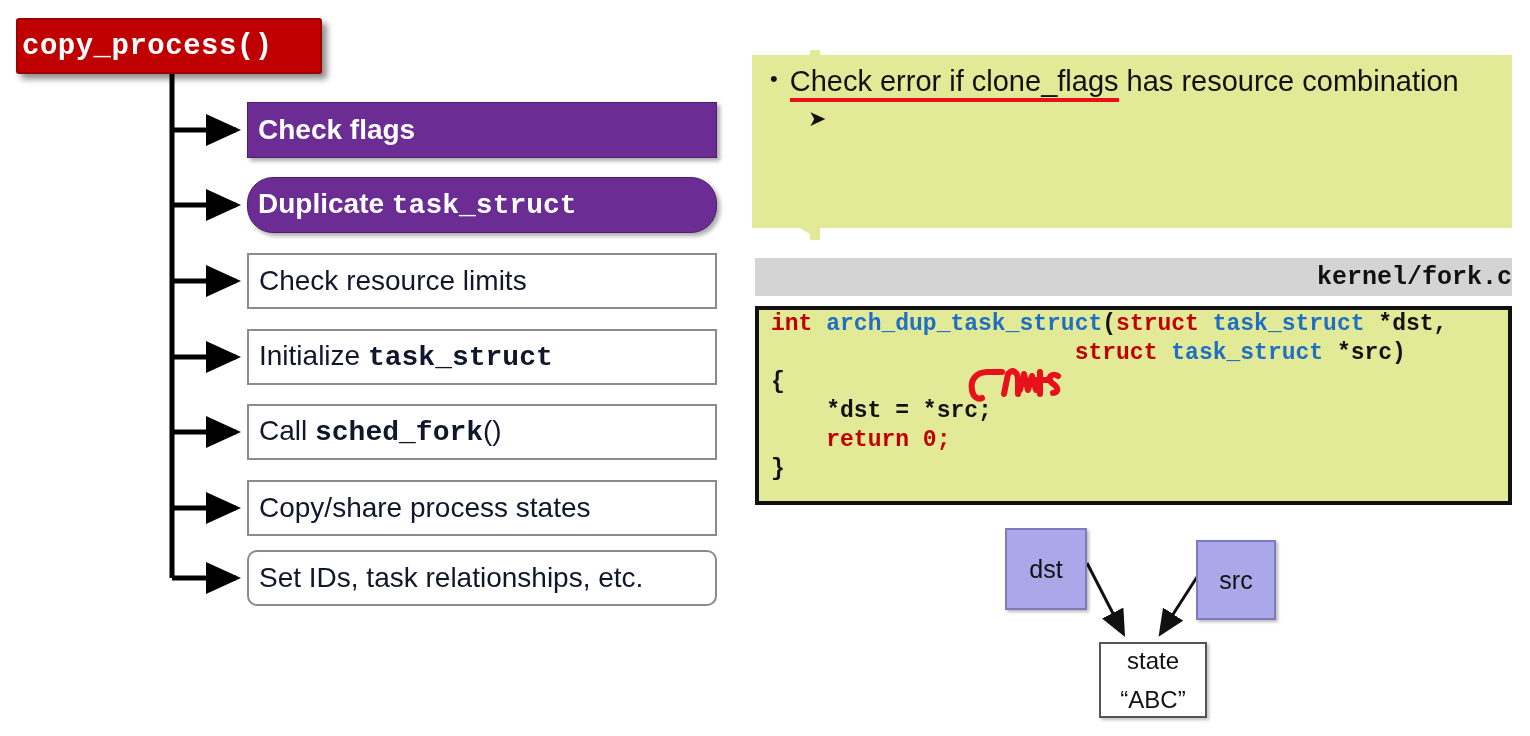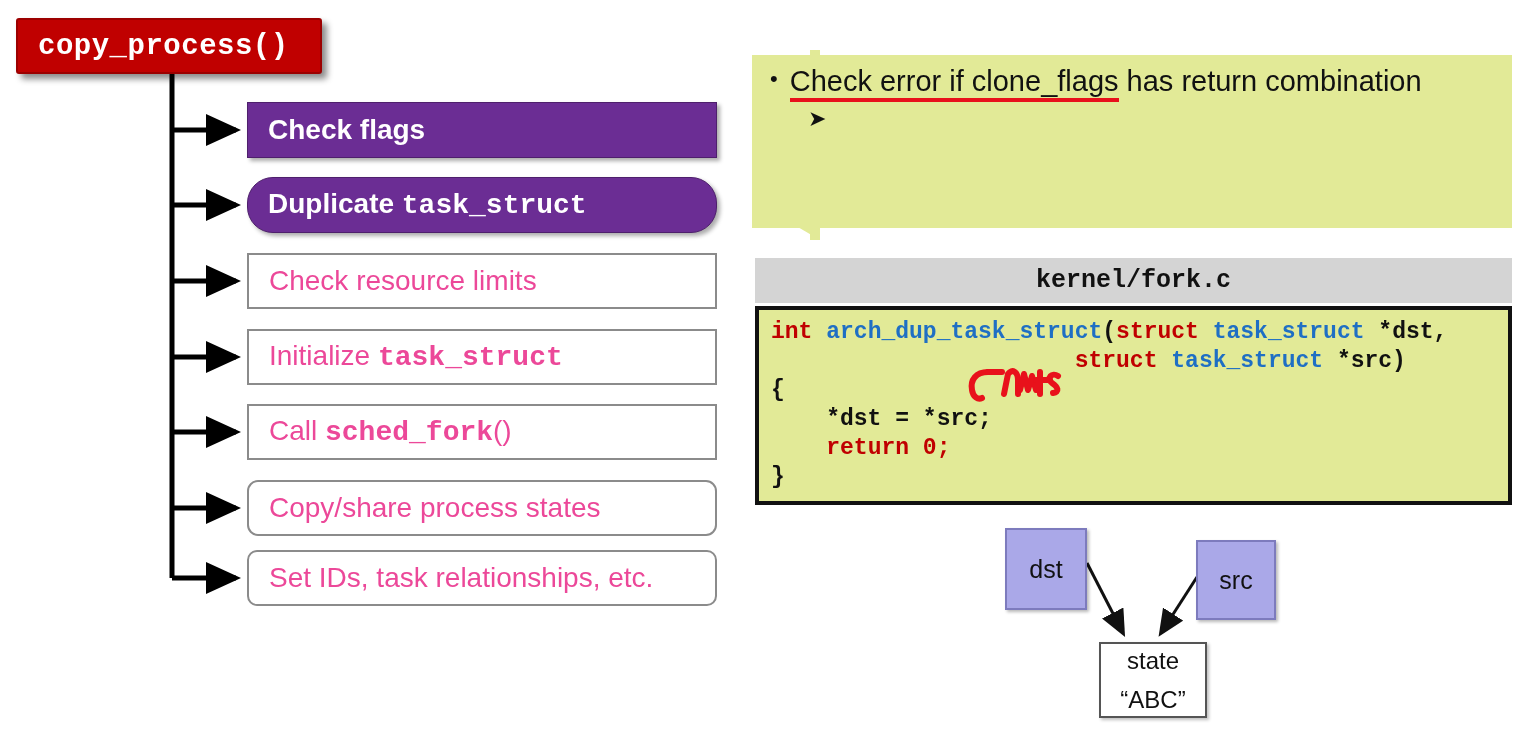--- a/index.html
+++ b/index.html
@@ -37,45 +37,45 @@
     display: flex;
     align-items: center;
     box-sizing: border-box;
   }
   .title-box .label {
     color: #ffffff;
     font-family: "Liberation Mono", "DejaVu Sans Mono", monospace;
     font-weight: bold;
     font-size: 29px;
     letter-spacing: 0.5px;
-    padding-left: 20px;
+    padding-left: 4px;
     white-space: nowrap;
   }
 
   .step-box {
     position: absolute;
     left: 247px;
     width: 470px;
     height: 56px;
     box-sizing: border-box;
     display: flex;
     align-items: center;
-    padding-left: 20px;
+    padding-left: 10px;
     white-space: nowrap;
   }
   .step-box.purple {
     background: #6B2D94;
     border: 1px solid #4e1f6c;
     box-shadow: 3px 3px 4px rgba(0,0,0,0.33);
     color: #ffffff;
   }
   .step-box.plain {
     background: #ffffff;
     border: 2px solid #8b8b8b;
-    color: #ec4899;
+    color: #0f172a;
   }
   .step-box .txt {
     font-size: 28px;
     line-height: 1;
   }
   .step-box.purple .txt { font-weight: bold; }
   .mono {
     font-family: "Liberation Mono", "DejaVu Sans Mono", monospace;
     font-weight: bold;
   }
@@ -129,43 +129,43 @@
     border-bottom: 4px solid #E8111B;
     padding-bottom: 1px;
   }
 
   
   .code-header {
     position: absolute;
     left: 755px;
     top: 258px;
     width: 757px;
-    height: 45px;
+    height: 38px;
     background: #D4D4D4;
     display: flex;
     align-items: center;
-    justify-content: center;
+    justify-content: flex-end;
     box-sizing: border-box;
   }
   .code-header .fname {
     font-family: "Liberation Mono", "DejaVu Sans Mono", monospace;
     font-weight: bold;
     font-size: 25px;
     color: #111;
   }
   .code-body {
     position: absolute;
     left: 755px;
     top: 306px;
     width: 757px;
     height: 199px;
     background: #E2EA97;
     border: 4px solid #111111;
     box-sizing: border-box;
-    padding: 8px 0 0 12px;
+    padding: 0 0 0 12px;
     font-family: "Liberation Mono", "DejaVu Sans Mono", monospace;
     font-weight: bold;
     font-size: 23px;
     line-height: 29px;
     white-space: pre;
     color: #111111;
   }
   .kw  { color: #C00000; }
   .id  { color: #1F6FC4; }
   .pl  { color: #111111; }
@@ -252,39 +252,39 @@
       </div>
       <div class="step-box plain" style="top: 253px;">
         <span class="txt"><span>Check resource limits</span></span>
       </div>
       <div class="step-box plain" style="top: 329px; text-align: right;">
         <span class="txt"><span>Initialize </span><span class="mono">task_struct</span></span>
       </div>
       <div class="step-box plain" style="top: 404px;">
         <span class="txt"><span>Call </span><span class="mono">sched_fork</span><span>()</span></span>
       </div>
-      <div class="step-box plain" style="top: 480px; border-radius: 11px;">
+      <div class="step-box plain" style="top: 480px;">
         <span class="txt"><span>Copy/share process states</span></span>
       </div>
       <div class="step-box plain" style="top: 550px; border-radius: 10px;">
         <span class="txt"><span>Set IDs, task relationships, etc.</span></span>
       </div>
     </div>
 
   <svg id="callout-tail" viewBox="0 0 130 190">
     <polygon points="130,0 62,42 130,62" fill="#E2EA97"></polygon>
     <polygon points="130,110 62,150 130,190" fill="#E2EA97"></polygon>
     <polygon points="120,0 120,190 130,190 130,0" fill="#E2EA97"></polygon>
   </svg>
 
   <div class="callout">
     <div class="bullet-l1">
       <span class="dot">•</span>
       <span>
-        <span class="ul-red">Check error if clone_flags</span><span> has return combination</span>
+        <span class="ul-red">Check error if clone_flags</span><span> has resource combination</span>
       </span>
     </div>
     <div class="bullet-l2">
       <span class="arrow">➤</span>
     </div>
   </div>
 
   <div class="code-header">
     <span class="fname">kernel/fork.c</span>
   </div>

